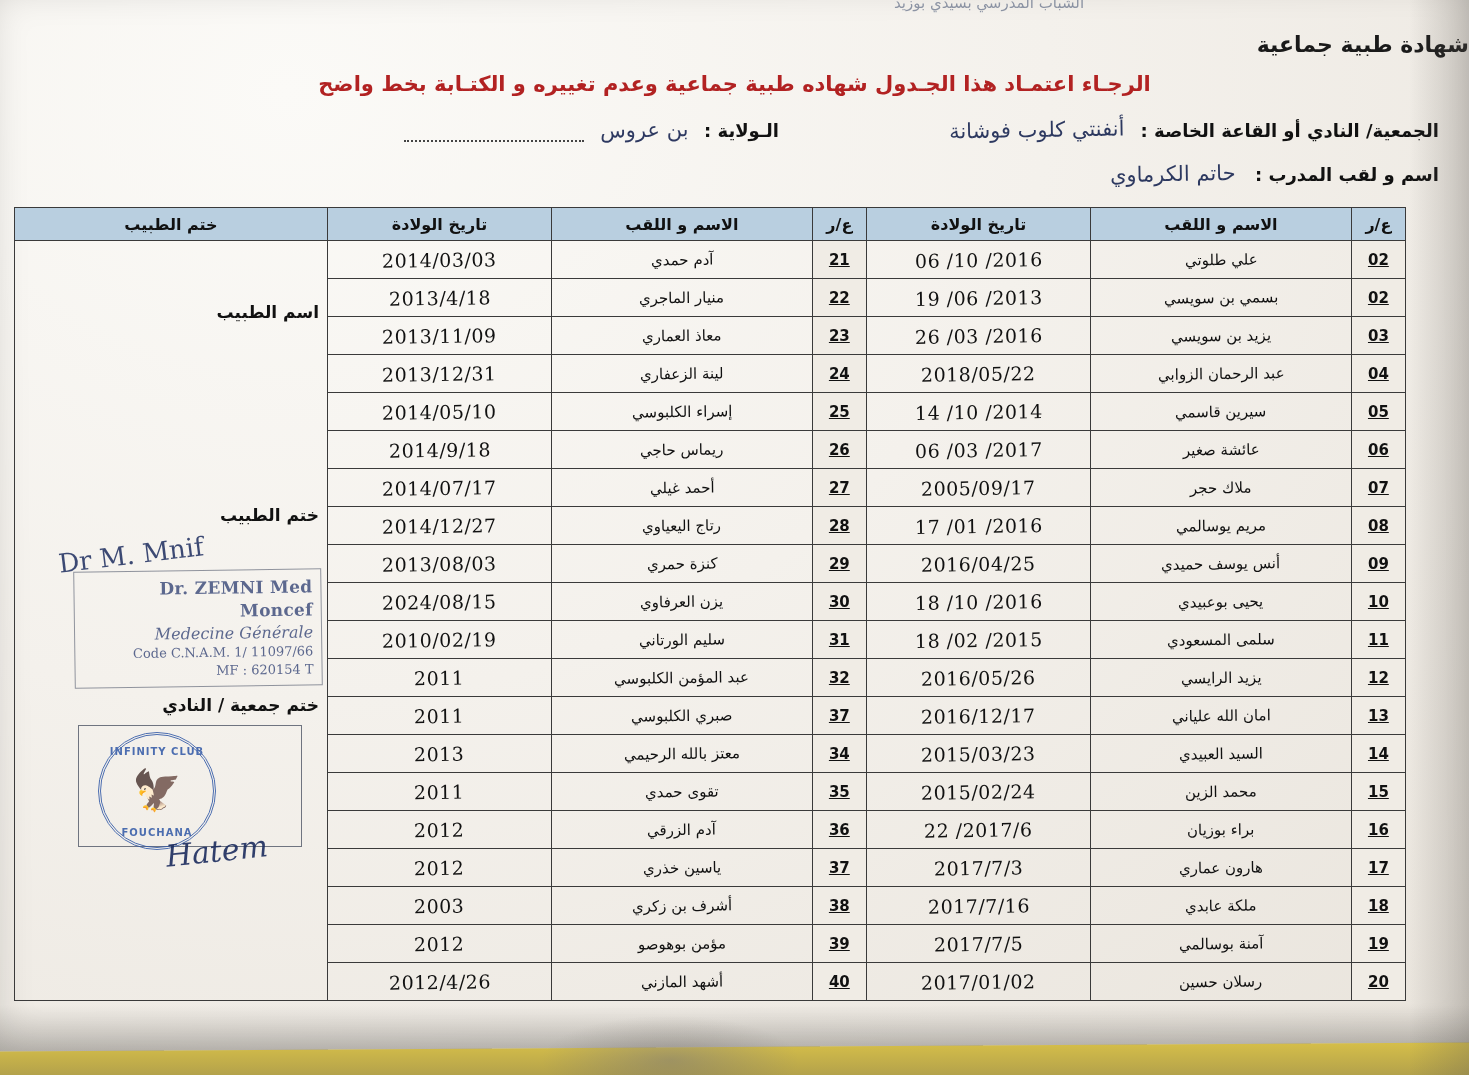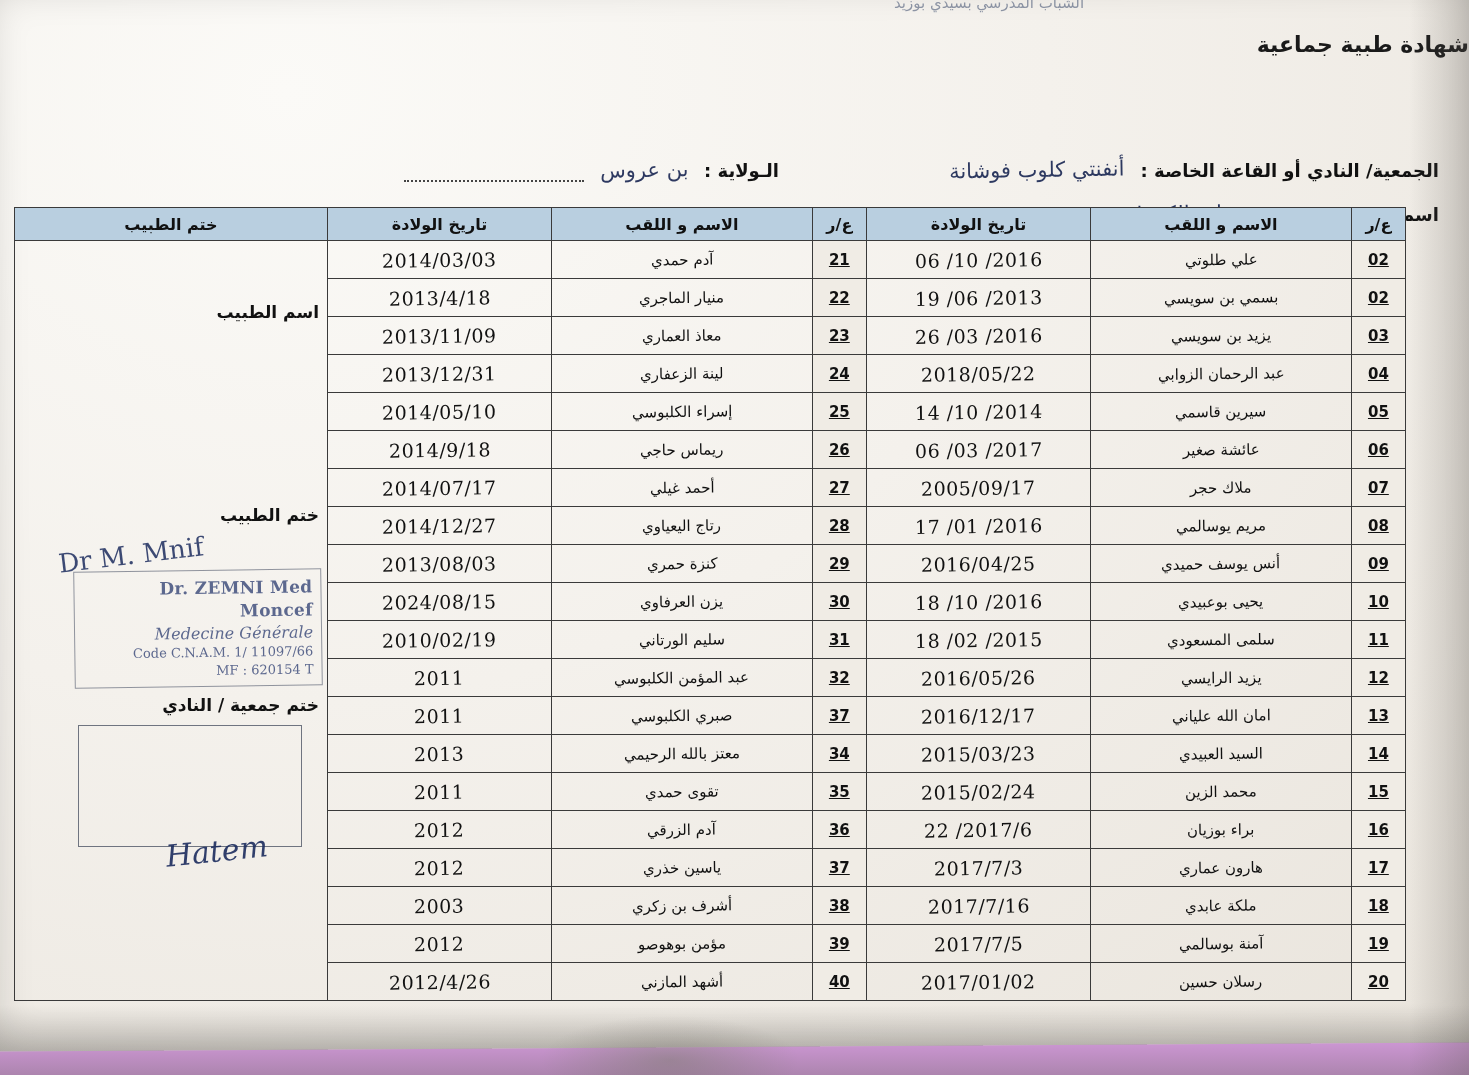--- a/index.html
+++ b/index.html
@@ -5,21 +5,21 @@
   html, body {
     margin: 0;
     padding: 0;
     background: #b8b4ae;
   }
   .page {
     position: relative;
     width: 1469px;
     height: 1075px;
     overflow: hidden;
-    background: #f0abfc;
+    background: #fde047;
     font-family: "DejaVu Sans", sans-serif;
   }
   
   .paper {
     position: absolute;
     left: -10px;
     top: -18px;
     width: 1495px;
     height: 1065px;
     background:
@@ -72,21 +72,20 @@
     font-weight: bold;
     color: #b22222;
     letter-spacing: .5px;
   }
 
   .field-row {
     position: absolute;
     font-size: 18px;
     color: #111;
     white-space: nowrap;
-    margin-top: 40px;
   }
   .lbl { font-weight: bold; }
   .dots {
     display: inline-block;
     border-bottom: 2px dotted #444;
     min-width: 60px;
     vertical-align: bottom;
     height: 16px;
   }
   .hand {
@@ -247,20 +246,21 @@
 </style>
 </head>
 <body>
 
 <div class="page">
   <div class="paper"></div>
 
   <div class="top-cut">الشباب المدرسي بسيدي بوزيد</div>
 
   <div class="doc-title">شهادة طبية جماعية</div>
+  <div class="doc-subtitle">الرجـاء اعتمـاد هذا الجـدول  شهاده طبية جماعية وعدم تغييره و الكتـابة بخط واضح</div>
 
   <div class="field-row" style="top:118px; right:30px;">
     <span class="lbl">الجمعية/ النادي أو القاعة الخاصة :</span>
     <span class="hand" style="margin:0 10px;">أنفنتي كلوب فوشانة</span>
   </div>
   <div class="field-row" style="top:118px; right:690px;">
     <span class="lbl">الـولاية :</span>
     <span class="hand" style="margin:0 10px;">بن عروس</span>
     <span class="dots" style="width:180px;"></span>
   </div>
@@ -464,20 +464,25 @@
     <div class="scribble">Dr M. Mnif</div>
 
     <div class="doc-stamp">
       <div class="l1">Dr. ZEMNI Med Moncef</div>
       <div class="l2">Medecine Générale</div>
       <div class="l3">Code C.N.A.M. 1/ 11097/66</div>
       <div class="l4">MF : 620154 T</div>
     </div>
 
     <div class="club-stamp-box"></div>
+    <div class="club-seal">
+      <div class="ring-text-top">INFINITY CLUB</div>
+      <div class="bird">🦅</div>
+      <div class="ring-text-bottom">FOUCHANA</div>
+    </div>
 
     <div class="signature">Hatem</div>
   </div>
 
   <div class="blur-blob"></div>
   <div class="shadow-bottom"></div>
   <div class="shadow-right"></div>
 </div>
 
 </body></html>

